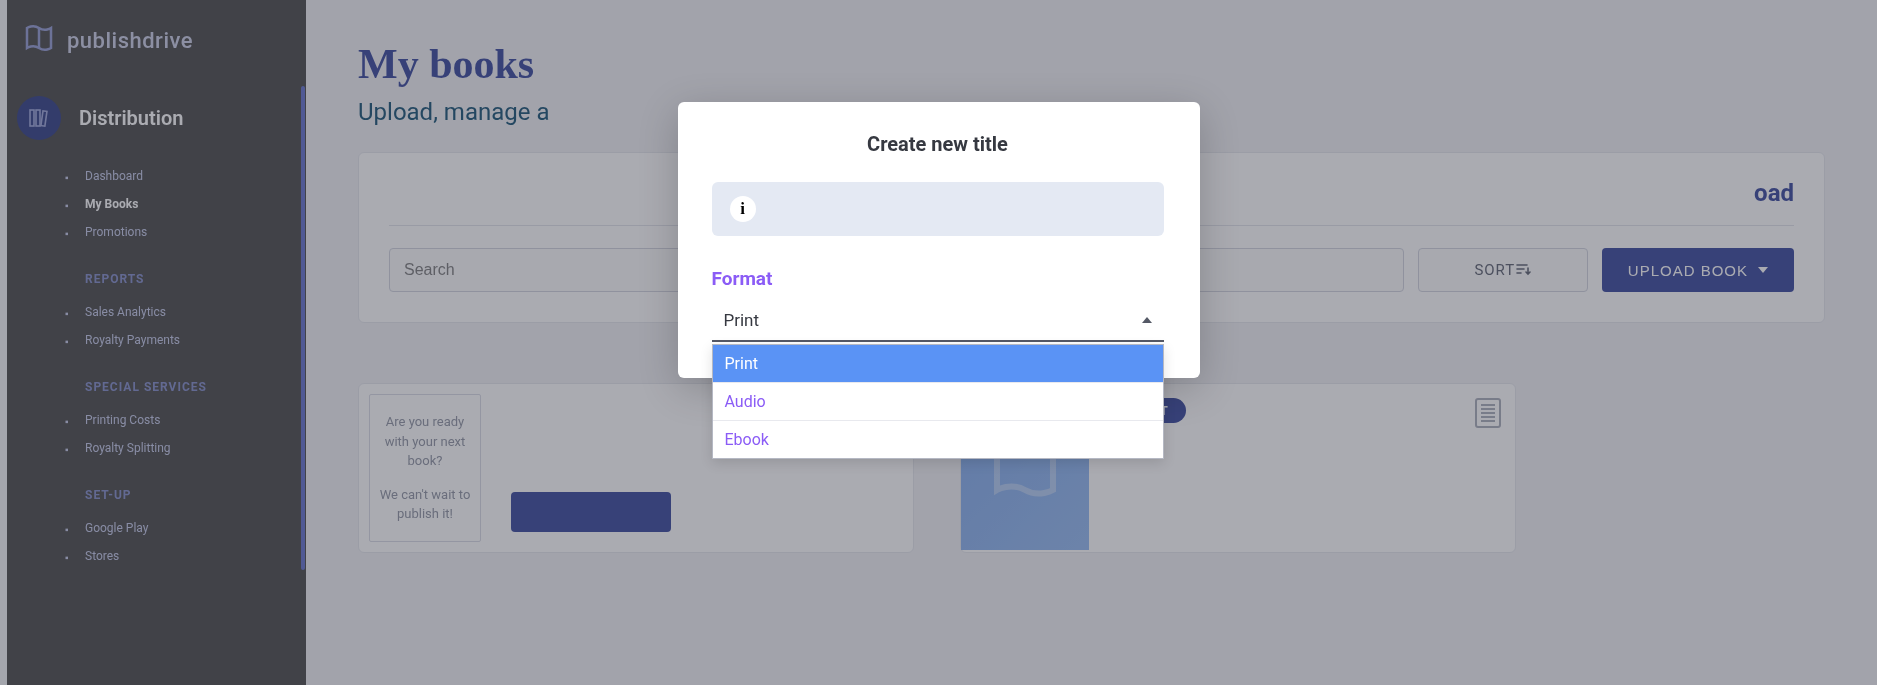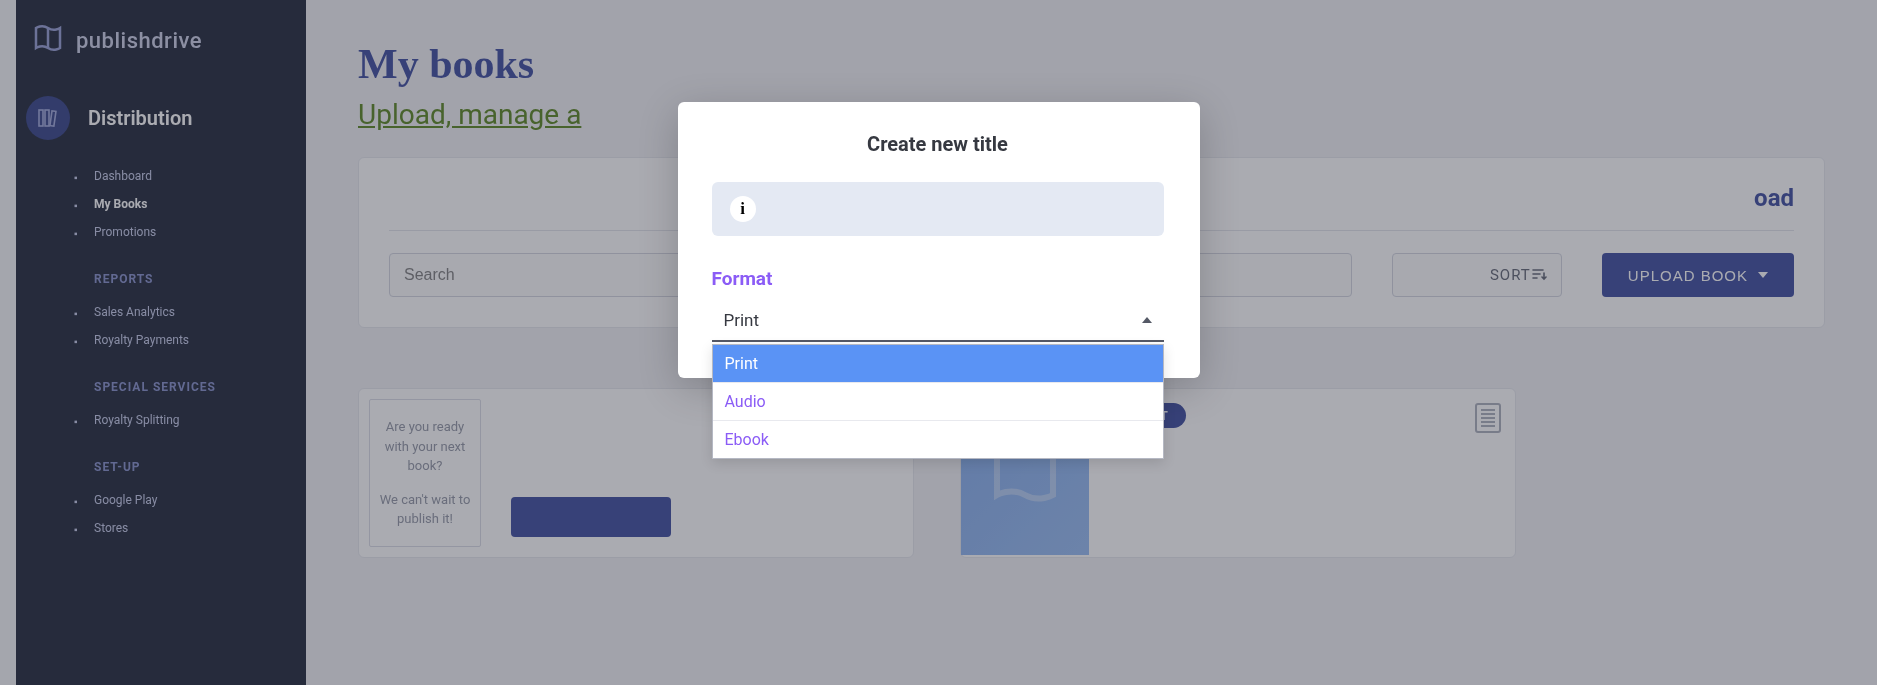--- a/index.html
+++ b/index.html
@@ -10,25 +10,25 @@
     body {
       font-family: -apple-system, BlinkMacSystemFont, "Segoe UI", Roboto, "Helvetica Neue", Arial, sans-serif;
       background: #f5f6f8;
       width: 1877px;
       height: 685px;
       overflow: hidden;
       position: relative;
     }
     .sidebar {
       position: absolute;
-      left: 16px;
+      left: 7px;
       top: 0;
       width: 306px;
       height: 685px;
-      background: #0f172a;
+      background: #404040;
       color: #fff;
       overflow: hidden;
     }
     .logo {
       display: flex;
       align-items: center;
       padding: 24px 14px 24px 14px;
       gap: 10px;
     }
     .logo-icon {
@@ -113,24 +113,23 @@
       padding: 40px 52px;
     }
     .page-title {
       font-family: Georgia, "Times New Roman", serif;
       font-size: 42px;
       font-weight: 700;
       color: #2e3e97;
       margin-bottom: 10px;
     }
     .page-subtitle {
-      font-size: 28px;
-      color: #4d7c0f;
+      font-size: 24px;
+      color: #0c4a6e;
       margin-bottom: 26px;
-      text-decoration: underline;
     }
     .panel {
       background: #fff;
       border: 1px solid #e4e6ec;
       border-radius: 6px;
       padding: 26px 30px 30px 30px;
     }
     .tabs {
       display: flex;
       gap: 60px;
@@ -143,41 +142,41 @@
       font-weight: 700;
       cursor: pointer;
     }
     .divider {
       height: 1px;
       background: #e0e2ea;
       margin-bottom: 22px;
     }
     .search-row {
       display: flex;
-      gap: 40px;
+      gap: 14px;
       align-items: center;
     }
     .search-input {
       flex: 1;
       height: 44px;
       border: 1px solid #cfd2dd;
       border-radius: 4px;
       padding: 0 14px;
       font-size: 16px;
       color: #555;
       background: #fbfbfc;
     }
     .sort-box {
       width: 170px;
       height: 44px;
       border: 1px solid #cfd2dd;
       border-radius: 4px;
       display: flex;
       align-items: center;
-      justify-content: flex-end;
+      justify-content: center;
       padding: 0 14px;
       font-size: 15px;
       color: #555a69;
       letter-spacing: 1px;
       background: #fbfbfc;
       cursor: pointer;
     }
     .upload-btn {
       height: 44px;
       background: #2e3e97;
@@ -432,20 +431,21 @@
     </ul>
 
     <div class="section-label">REPORTS</div>
     <ul class="nav-items">
       <li>Sales Analytics</li>
       <li>Royalty Payments</li>
     </ul>
 
     <div class="section-label">SPECIAL SERVICES</div>
     <ul class="nav-items">
+      <li>Printing Costs</li>
       <li>Royalty Splitting</li>
     </ul>
 
     <div class="section-label">SET-UP</div>
     <ul class="nav-items">
       <li>Google Play</li>
       <li>Stores</li>
     </ul>
   </div>
 </aside>

